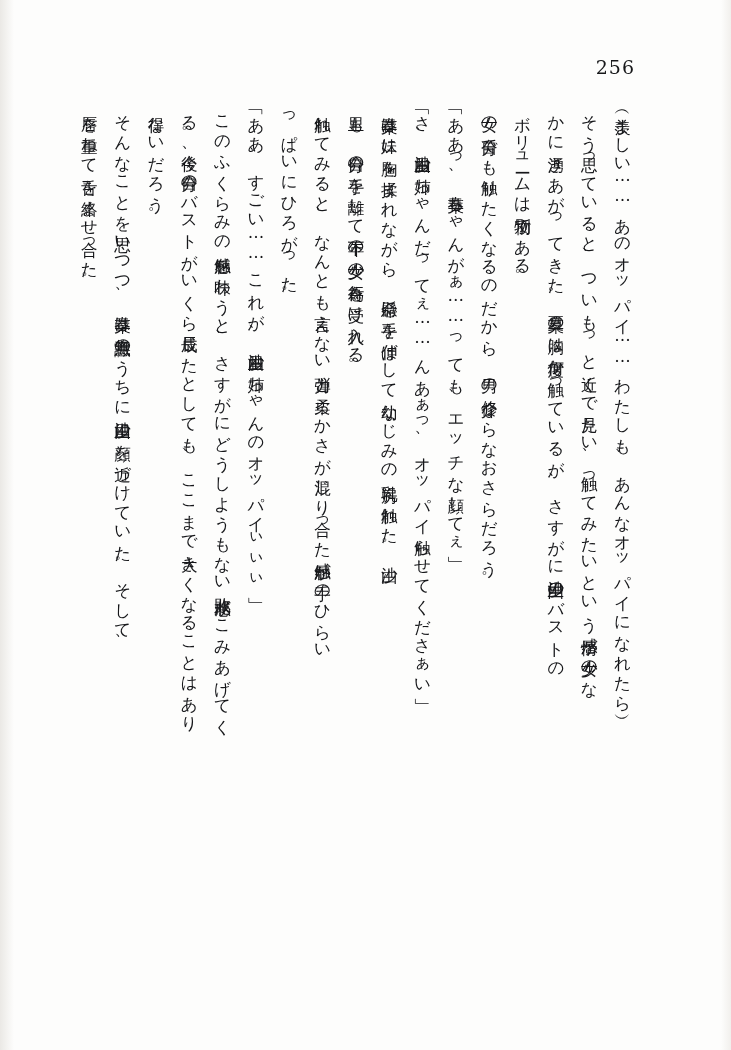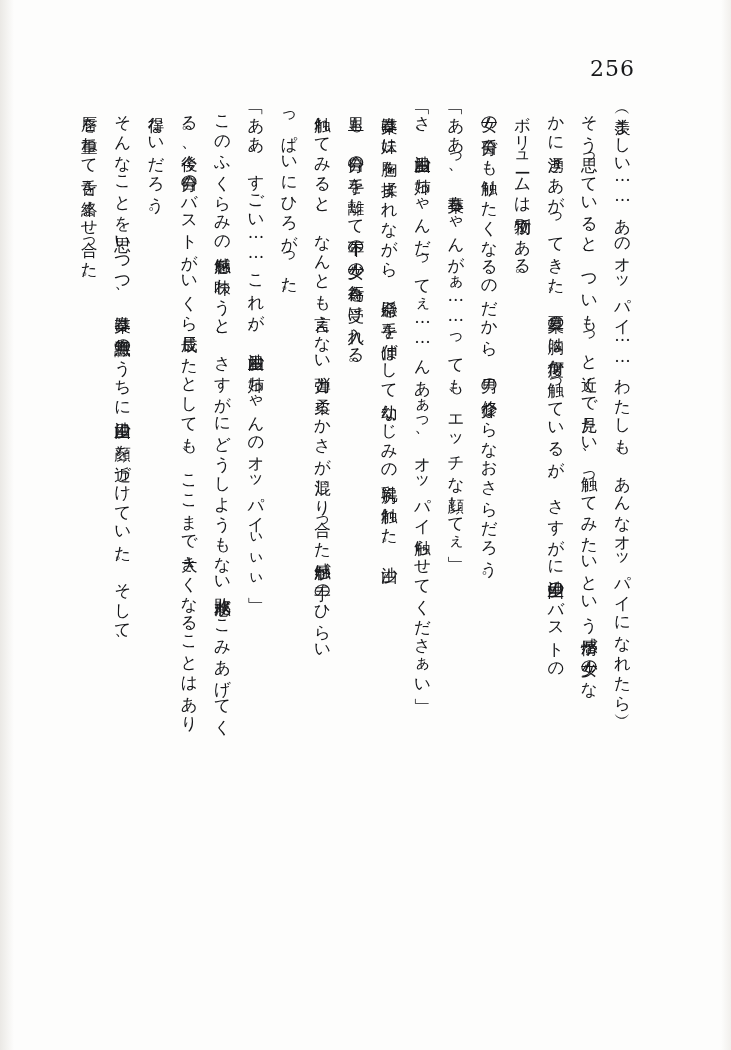--- a/index.html
+++ b/index.html
@@ -36,21 +36,21 @@
     width: 10px; height: 100%;
     background: linear-gradient(to left, #eceae6, rgba(255,255,255,0));
     opacity: .7;
     pointer-events: none;
   }
 
   #page-number {
     position: absolute;
     top: 56px;
     right: 96px;
-    font-size: 22px;
+    font-size: 19px;
     letter-spacing: 1px;
     color: #17181a;
     font-family: "DejaVu Serif", "Liberation Serif", serif;
   }
 
   
   #text-block {
     position: absolute;
     top: 104px;
     right: 92px;

